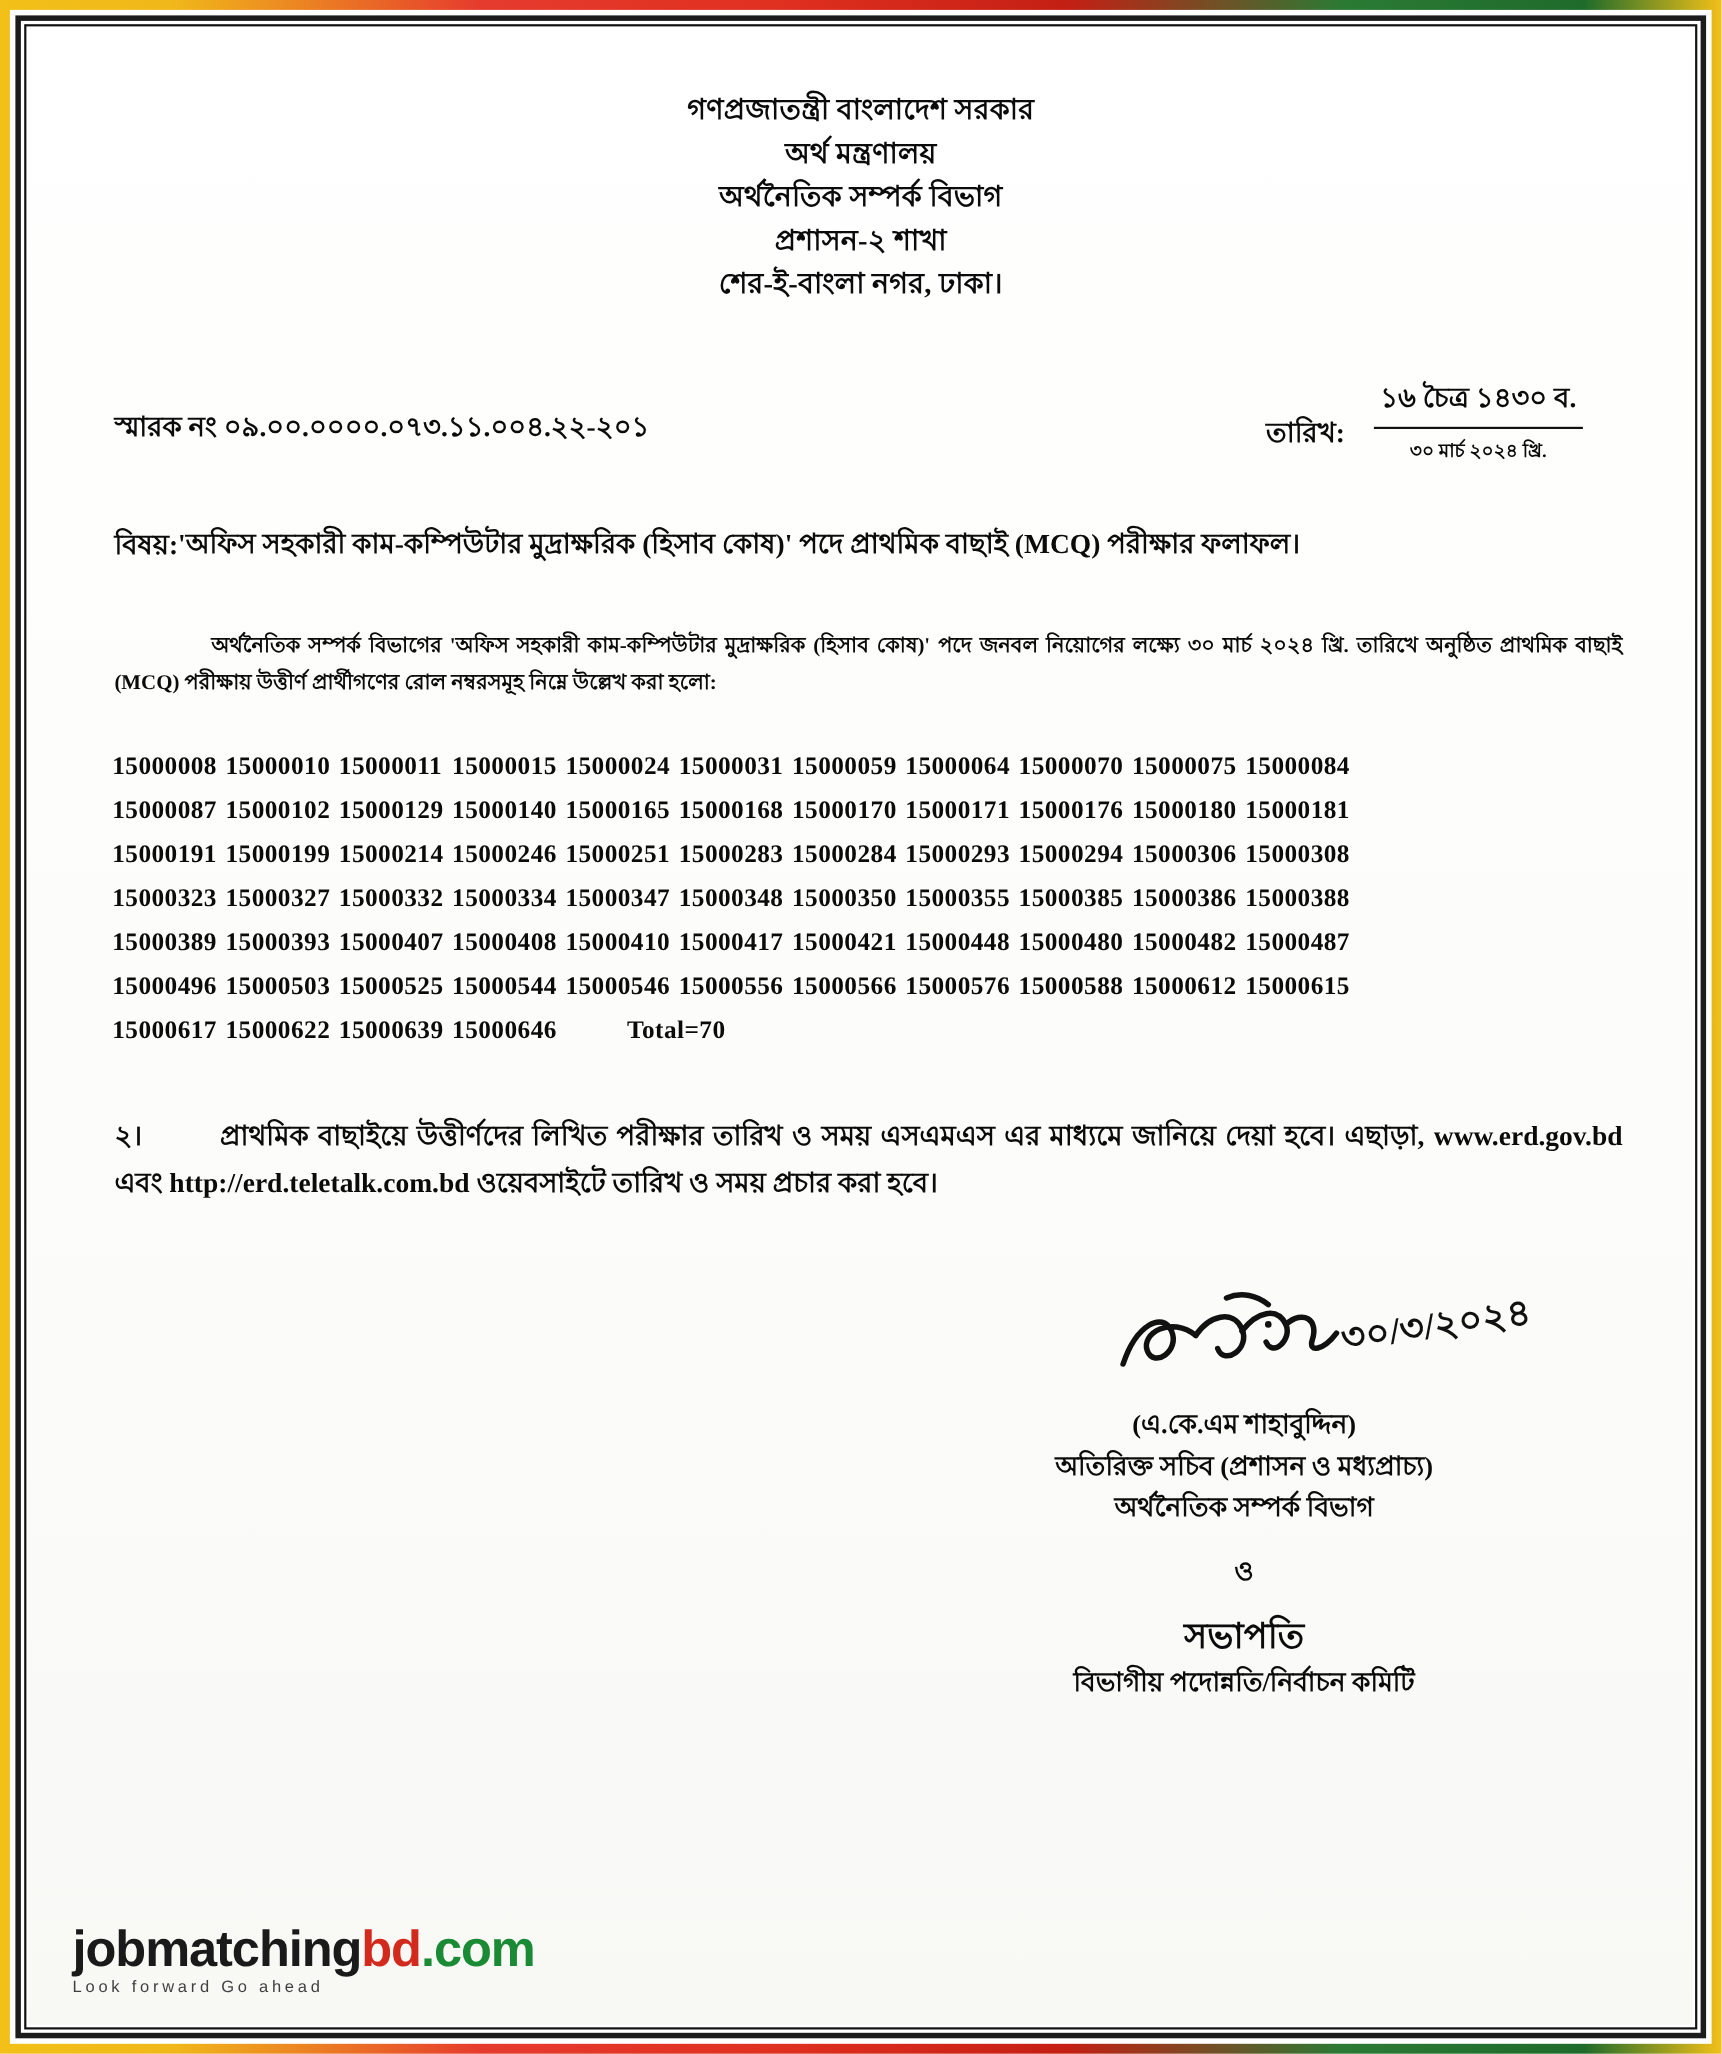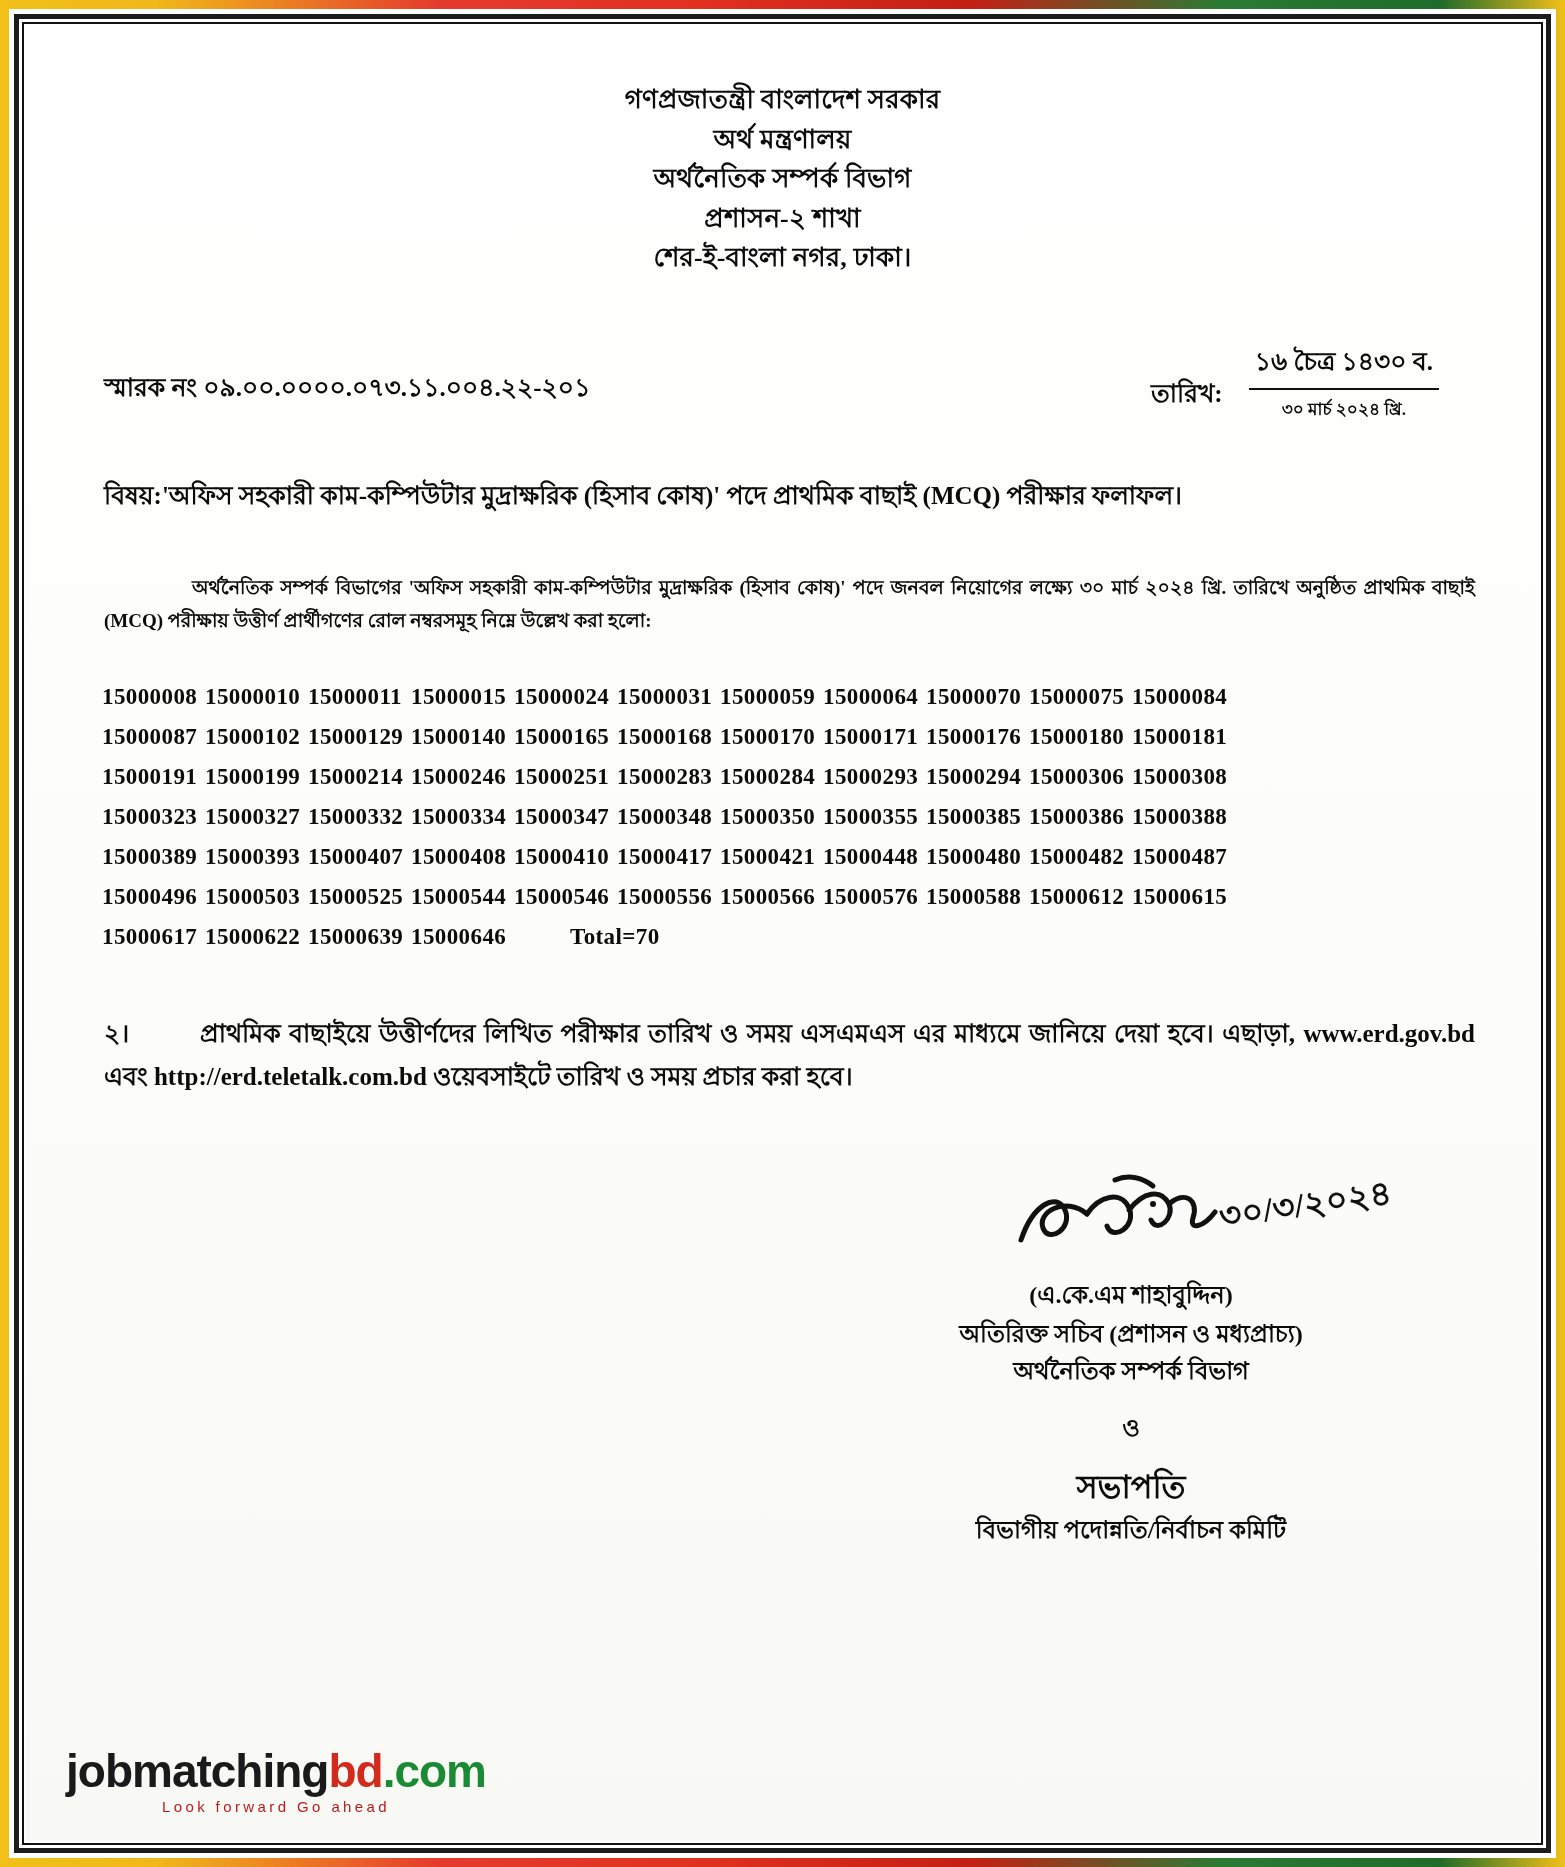--- a/index.html
+++ b/index.html
@@ -160,25 +160,24 @@
     white-space:nowrap;
   }
   .wm-job{color:#1a1a1a;}
   .wm-matching{color:#1a1a1a;}
   .wm-bd{color:#d32a1e;}
   .wm-dot{color:#1a8a34;}
   .wm-com{color:#1a8a34;}
   .wm-sub{
     font-family:"Liberation Sans","DejaVu Sans",sans-serif;
     font-size:15px;
-    color:#b91c1c;
+    color:#404040;
     letter-spacing:3.4px;
     margin-top:4px;
     white-space:nowrap;
-    text-align:center;
   }
 </style>
 </head>
 <body>
 
 <div class="page-frame">
   <div class="frame-inner-white"></div>
   <div class="frame-band-2"></div>
   <div class="frame-band-3"></div>
 

